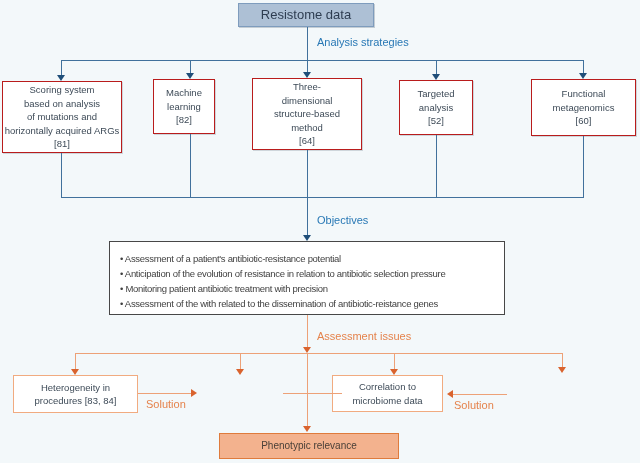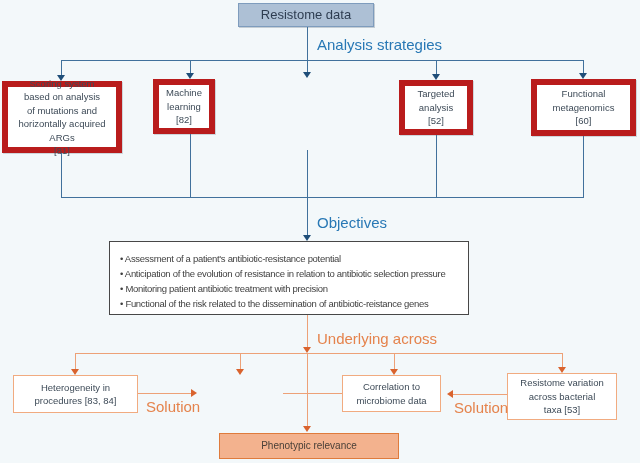--- a/index.html
+++ b/index.html
@@ -14,21 +14,21 @@
     overflow:hidden;
     color:#3d4a57;
   }
   
   .box{
     position:absolute;box-sizing:border-box;
     display:flex;align-items:center;justify-content:center;
     text-align:center;background:#ffffff;
   }
   .box .lbl{white-space:pre-line;line-height:13.5px;font-size:9.5px;color:#3d4a57;}
-  .box.blue{border:6px solid #b91c1c;box-shadow:1px 1px 0 rgba(110,125,140,0.28);justify-content:center;}
+  .box.blue{border:1px solid #b91c1c;box-shadow:1px 1px 0 rgba(110,125,140,0.28);justify-content:center;}
   .box.titlebox{
     background:#adc0d5;border:1px solid #7e9cbd;
     box-shadow:1px 1px 0 rgba(110,125,140,0.35);
   }
   .box.titlebox .lbl{font-size:13px;color:#2e3d51;}
   .box.dark{border:1px solid #474747;}
   .box.orange{border:1px solid #f1ab80;}
   .box.outcome{background:#f3b28e;border:1px solid #df7b3c;}
   .box.outcome .lbl{font-size:10px;color:#4a4038;}
   
@@ -37,21 +37,21 @@
   .ln.v{width:1px;}
   .ln.b{background:#41719c;}
   .ln.o{background:#eda177;}
   
   .ah{position:absolute;width:0;height:0;}
   .ah.down{border-left:4px solid transparent;border-right:4px solid transparent;border-top:6px solid #1f4e79;}
   .ah.down.o{border-top-color:#d9632e;}
   .ah.right{border-top:4px solid transparent;border-bottom:4px solid transparent;border-left:6px solid #d9632e;}
   .ah.left{border-top:4px solid transparent;border-bottom:4px solid transparent;border-right:6px solid #d9632e;}
   
-  .stage{position:absolute;font-size:15px;color:#2878b5;}
+  .stage{position:absolute;font-size:11px;color:#2878b5;}
   .stage.o{color:#e5834c;}
   
   .obj-list{
     margin:0;padding:9px 6px 0 10px;list-style:none;
     text-align:left;width:100%;box-sizing:border-box;
   }
   .obj-list li{
     font-size:9.5px;letter-spacing:-0.3px;line-height:15px;color:#3f3f3f;
     white-space:nowrap;
   }
@@ -86,20 +86,27 @@
 based on analysis
 of mutations and
 horizontally acquired ARGs
 [81]</span>
   </div>
   <div class="box blue" style="left:153px;top:79px;width:62px;height:55px;">
     <span class="lbl">Machine
 learning
 [82]</span>
   </div>
+  <div class="box blue" style="left:252px;top:78px;width:110px;height:72px;">
+    <span class="lbl">Three-
+dimensional
+structure-based
+method
+[64]</span>
+  </div>
   <div class="box blue" style="left:399px;top:80px;width:74px;height:55px;">
     <span class="lbl">Targeted
 analysis
 [52]</span>
   </div>
   <div class="box blue" style="left:531px;top:79px;width:105px;height:57px;">
     <span class="lbl">Functional
 metagenomics
 [60]</span>
   </div>
@@ -108,55 +115,50 @@
   <div class="ln v b" style="left:190px;top:134px;height:63px;"></div>
   <div class="ln v b" style="left:307px;top:150px;height:47px;"></div>
   <div class="ln v b" style="left:436px;top:135px;height:62px;"></div>
   <div class="ln v b" style="left:583px;top:136px;height:61px;"></div>
   <div class="ln h b" style="left:61px;top:197px;width:523px;"></div>
 
   <div class="stage" style="left:317px;top:214px;">Objectives</div>
   <div class="ln v b" style="left:307px;top:197px;height:38px;"></div>
   <div class="ah down" style="left:303px;top:235px;"></div>
 
-  <div class="box dark" style="left:109px;top:241px;width:360px;height:74px;align-items:flex-start;">
+  <div class="box dark" style="left:109px;top:241px;width:396px;height:74px;align-items:flex-start;">
     <ul class="obj-list">
       <li>Assessment of a patient's antibiotic-resistance potential</li>
       <li>Anticipation of the evolution of resistance in relation to antibiotic selection pressure</li>
       <li>Monitoring patient antibiotic treatment with precision</li>
-      <li>Functional of the risk related to the dissemination of antibiotic-reistance genes</li>
+      <li>Assessment of the with related to the dissemination of antibiotic-reistance genes</li>
     </ul>
   </div>
 
-  <div class="stage o" style="left:317px;top:330px;">Underlying across</div>
+  <div class="stage o" style="left:317px;top:330px;">Assessment issues</div>
   <div class="ln v o" style="left:307px;top:315px;height:32px;"></div>
   <div class="ah down o" style="left:303px;top:347px;"></div>
   <div class="ln h o" style="left:75px;top:353px;width:487px;"></div>
 
   <div class="ln v o" style="left:75px;top:353px;height:16px;"></div>
   <div class="ah down o" style="left:71px;top:369px;"></div>
   <div class="ln v o" style="left:240px;top:353px;height:16px;"></div>
   <div class="ah down o" style="left:236px;top:369px;"></div>
   <div class="ln v o" style="left:394px;top:353px;height:16px;"></div>
   <div class="ah down o" style="left:390px;top:369px;"></div>
   <div class="ln v o" style="left:562px;top:353px;height:14px;"></div>
   <div class="ah down o" style="left:558px;top:367px;"></div>
 
   <div class="box orange" style="left:13px;top:375px;width:125px;height:38px;">
     <span class="lbl">Heterogeneity in
 procedures [83, 84]</span>
   </div>
-  <div class="box orange" style="left:342px;top:375px;width:99px;height:37px;justify-content:center;">
+  <div class="box orange" style="left:332px;top:375px;width:111px;height:37px;justify-content:center;">
     <span class="lbl">Correlation to
 microbiome data</span>
-  </div>
-  <div class="box orange" style="left:507px;top:373px;width:110px;height:47px;">
-    <span class="lbl">Resistome variation
-across bacterial
-taxa [53]</span>
   </div>
 
   <div class="ln h o" style="left:138px;top:393px;width:53px;"></div>
   <div class="ah right" style="left:191px;top:389px;"></div>
   <div class="stage o" style="left:146px;top:398px;">Solution</div>
 
   <div class="ah left" style="left:447px;top:390px;"></div>
   <div class="ln h o" style="left:453px;top:394px;width:54px;"></div>
   <div class="stage o" style="left:454px;top:399px;">Solution</div>
 

